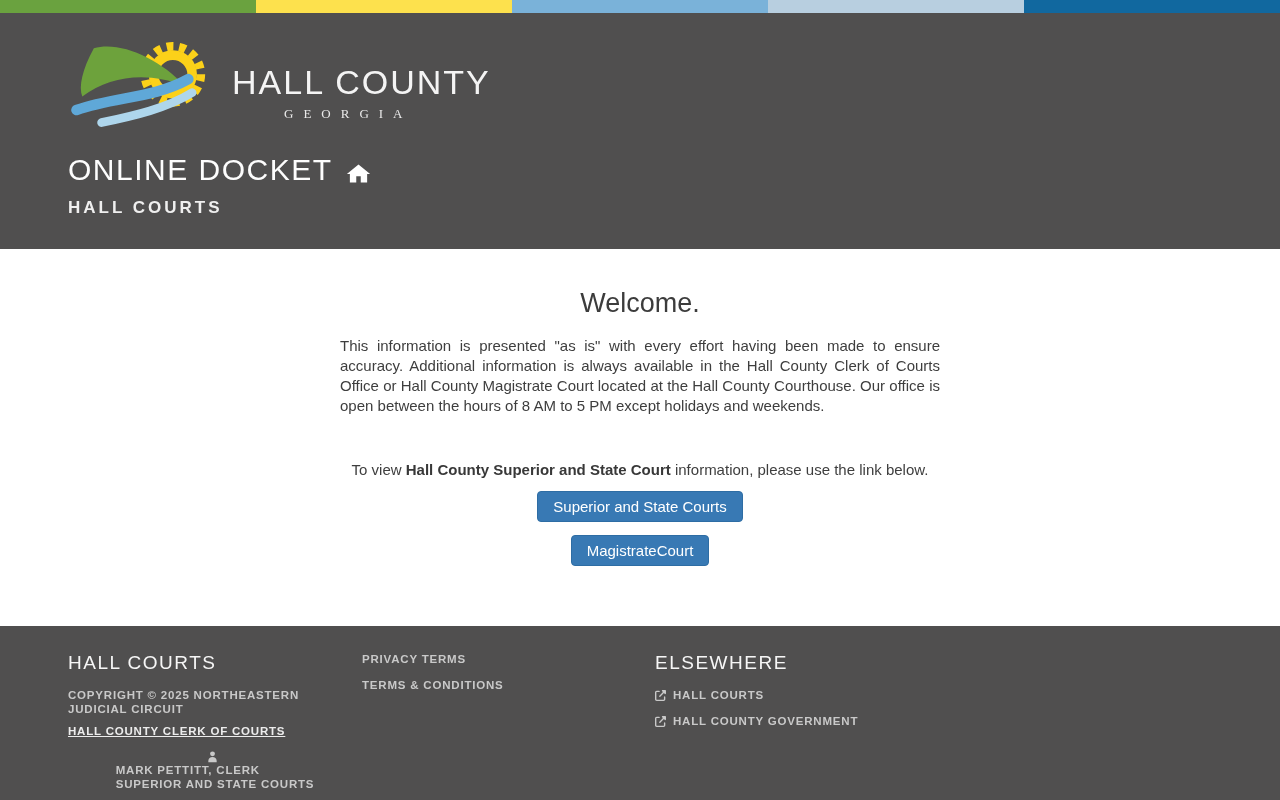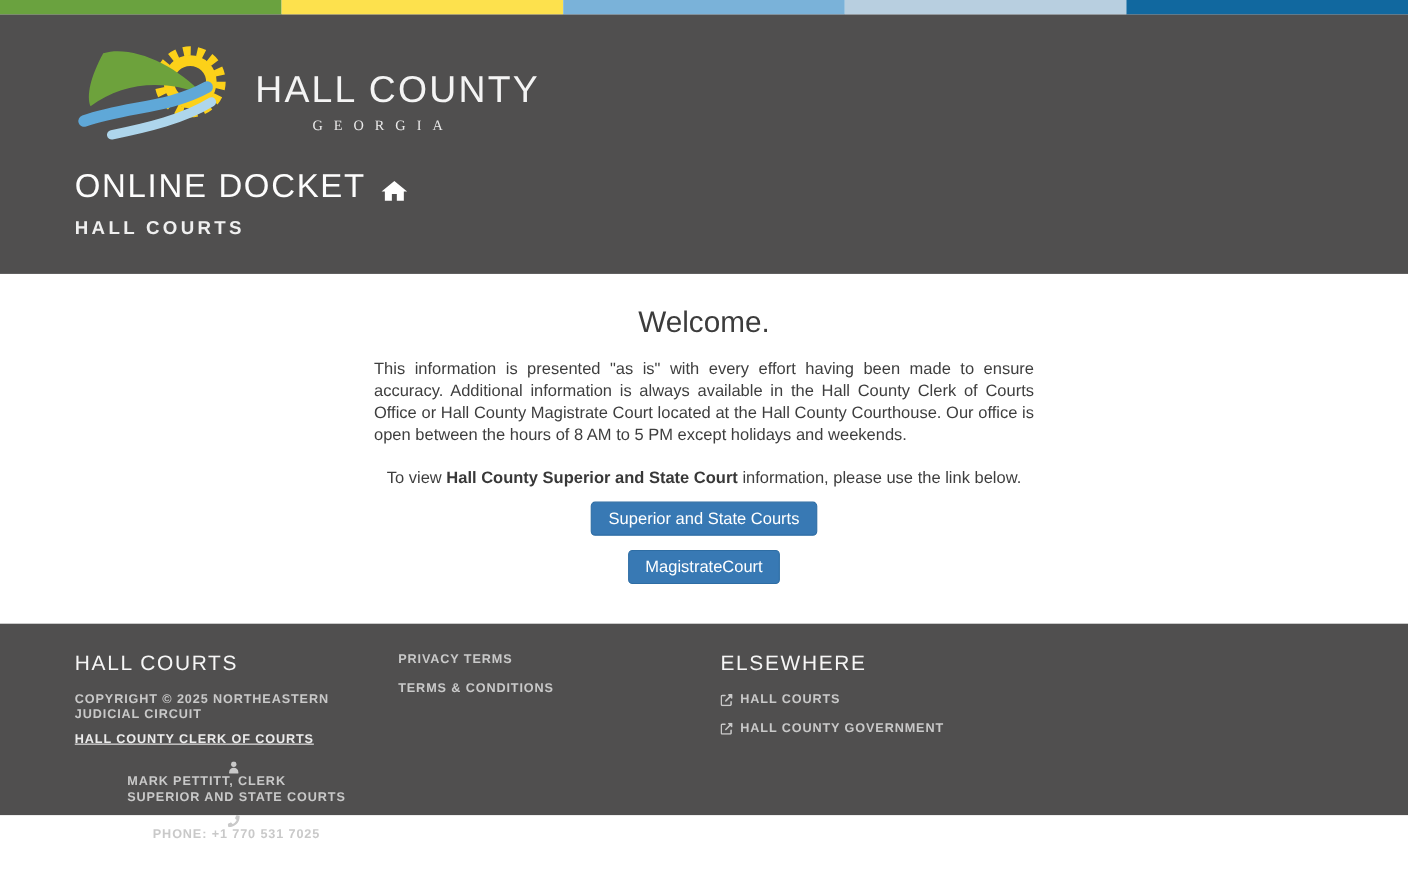--- a/index.html
+++ b/index.html
@@ -17,25 +17,25 @@
   .logo-text { margin-left:14px; margin-top:16px; }
   .logo-title { font-size:34px; font-weight:300; letter-spacing:2px; color:#f4f4f4; }
   .logo-subtitle { font-family:"Liberation Serif", serif; font-size:13px; letter-spacing:10px;
                    color:#eaeaea; margin-top:4px; margin-left:52px; }
   .site-title { margin-top:16px; font-size:30px; letter-spacing:1.5px; color:#fdfdfd;
                 display:flex; align-items:flex-end; cursor:pointer; width:max-content; }
   .site-title svg { margin-left:12px; }
   .site-subtitle { margin-top:11px; font-size:17px; font-weight:bold; letter-spacing:3px; color:#efefef; }
 
   
-  .main { height:318px; padding-top:29px; }
+  .main { height:377px; padding-top:39px; }
   .content { width:600px; margin:0 auto; }
   .welcome { font-size:27px; font-weight:400; color:#3c3c3c; text-align:center; margin-bottom:17px; }
   .intro { font-size:15px; line-height:20px; color:#3e3e3e; text-align:justify; }
-  .cta-text { text-align:center; font-size:15px; color:#3e3e3e; margin-top:20px; }
+  .cta-text { text-align:center; font-size:15px; color:#3e3e3e; margin-top:45px; }
   .cta-text b { color:#383838; }
   .btn { display:block; margin:13px auto 0; background:#3879b4; border:1px solid #2e6da4;
          color:#fff; font-size:15px; font-family:"Liberation Sans", sans-serif;
          padding:6px 15px; border-radius:4px; cursor:pointer; }
   .cta2 { margin-top:33px; }
 
   
   .footer { background:#504f4f; height:174px; padding:26px 0 0 68px; display:flex; color:#c9c9c9; }
   .fcol1 { width:294px; } .fcol2 { width:293px; } .fcol3 { flex:1; }
   .fhead { font-size:19px; font-weight:400; letter-spacing:1.5px; color:#f6f6f6; margin-bottom:14px; }

